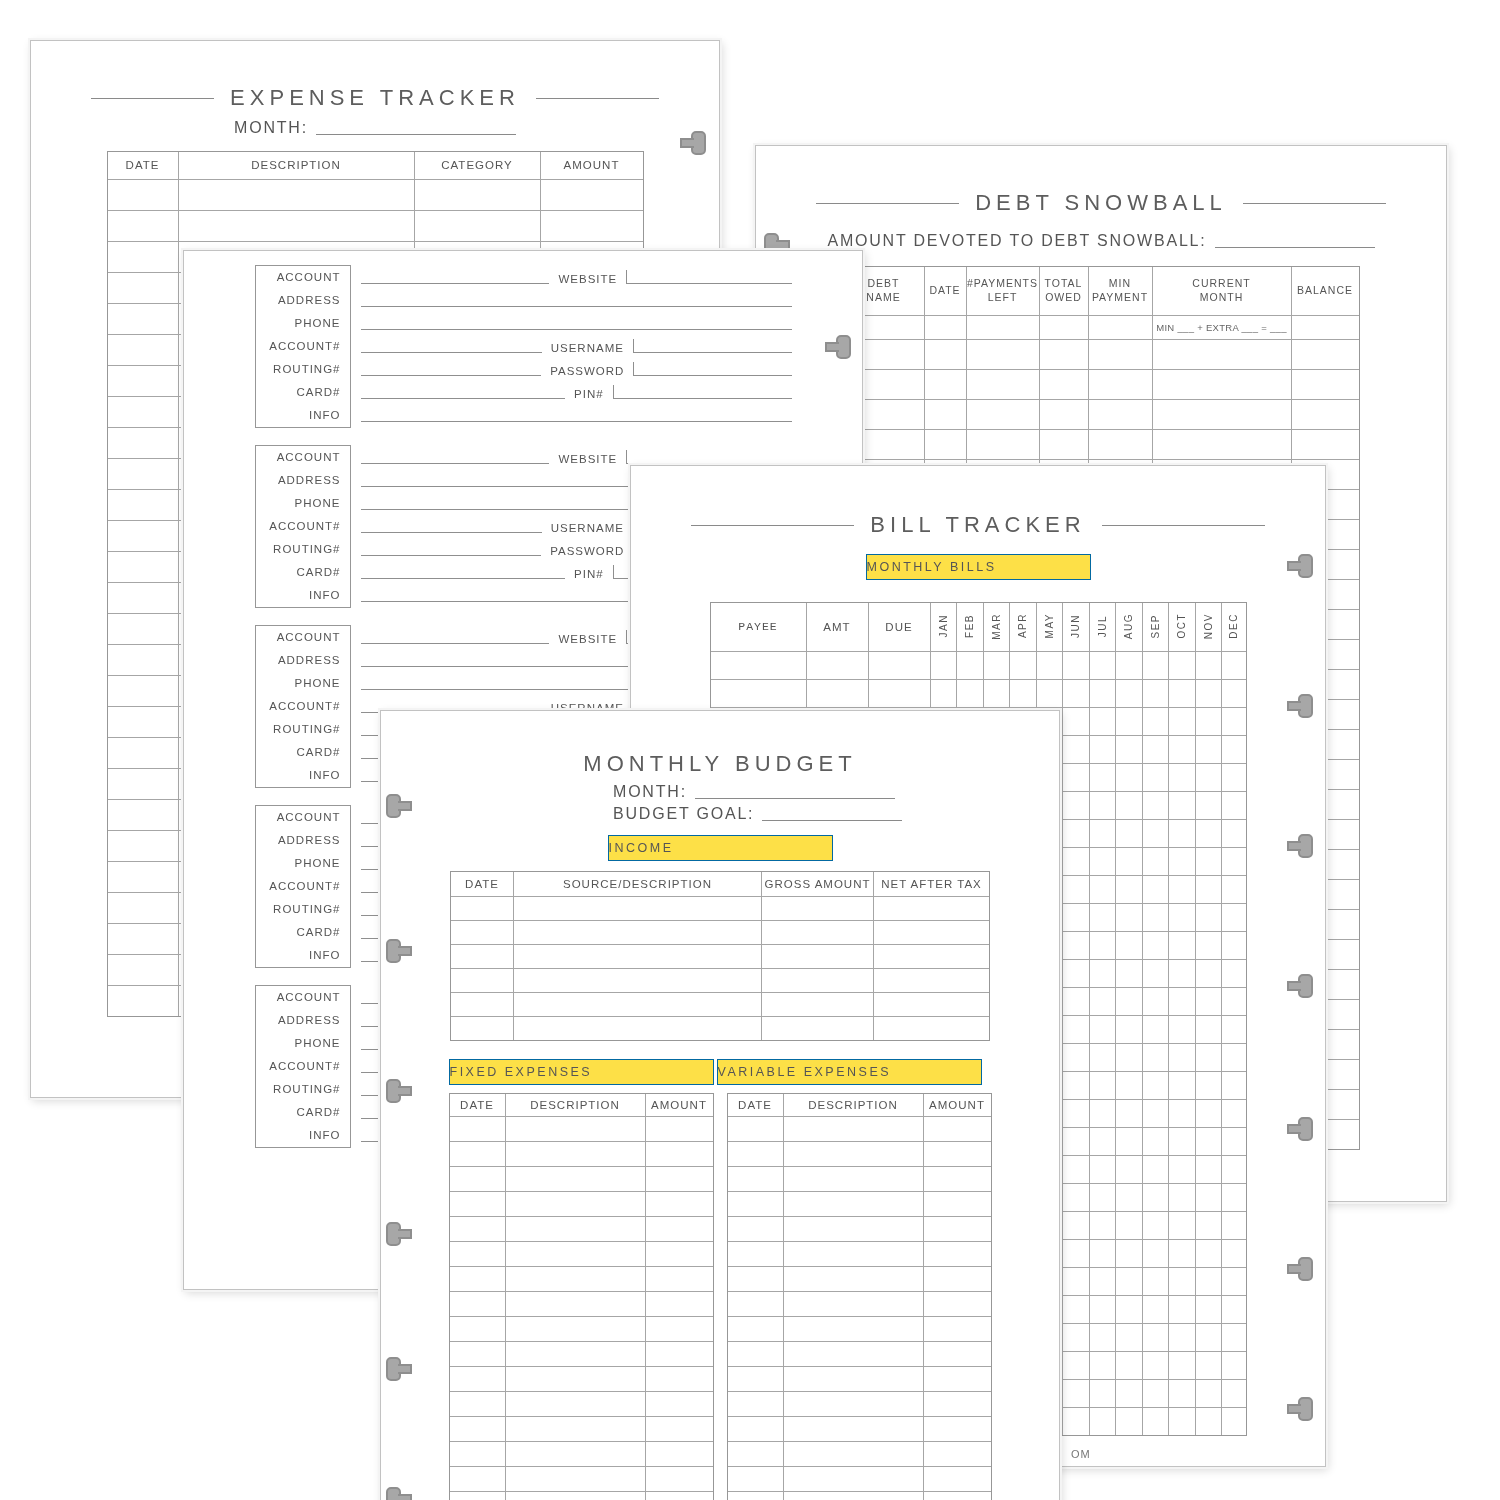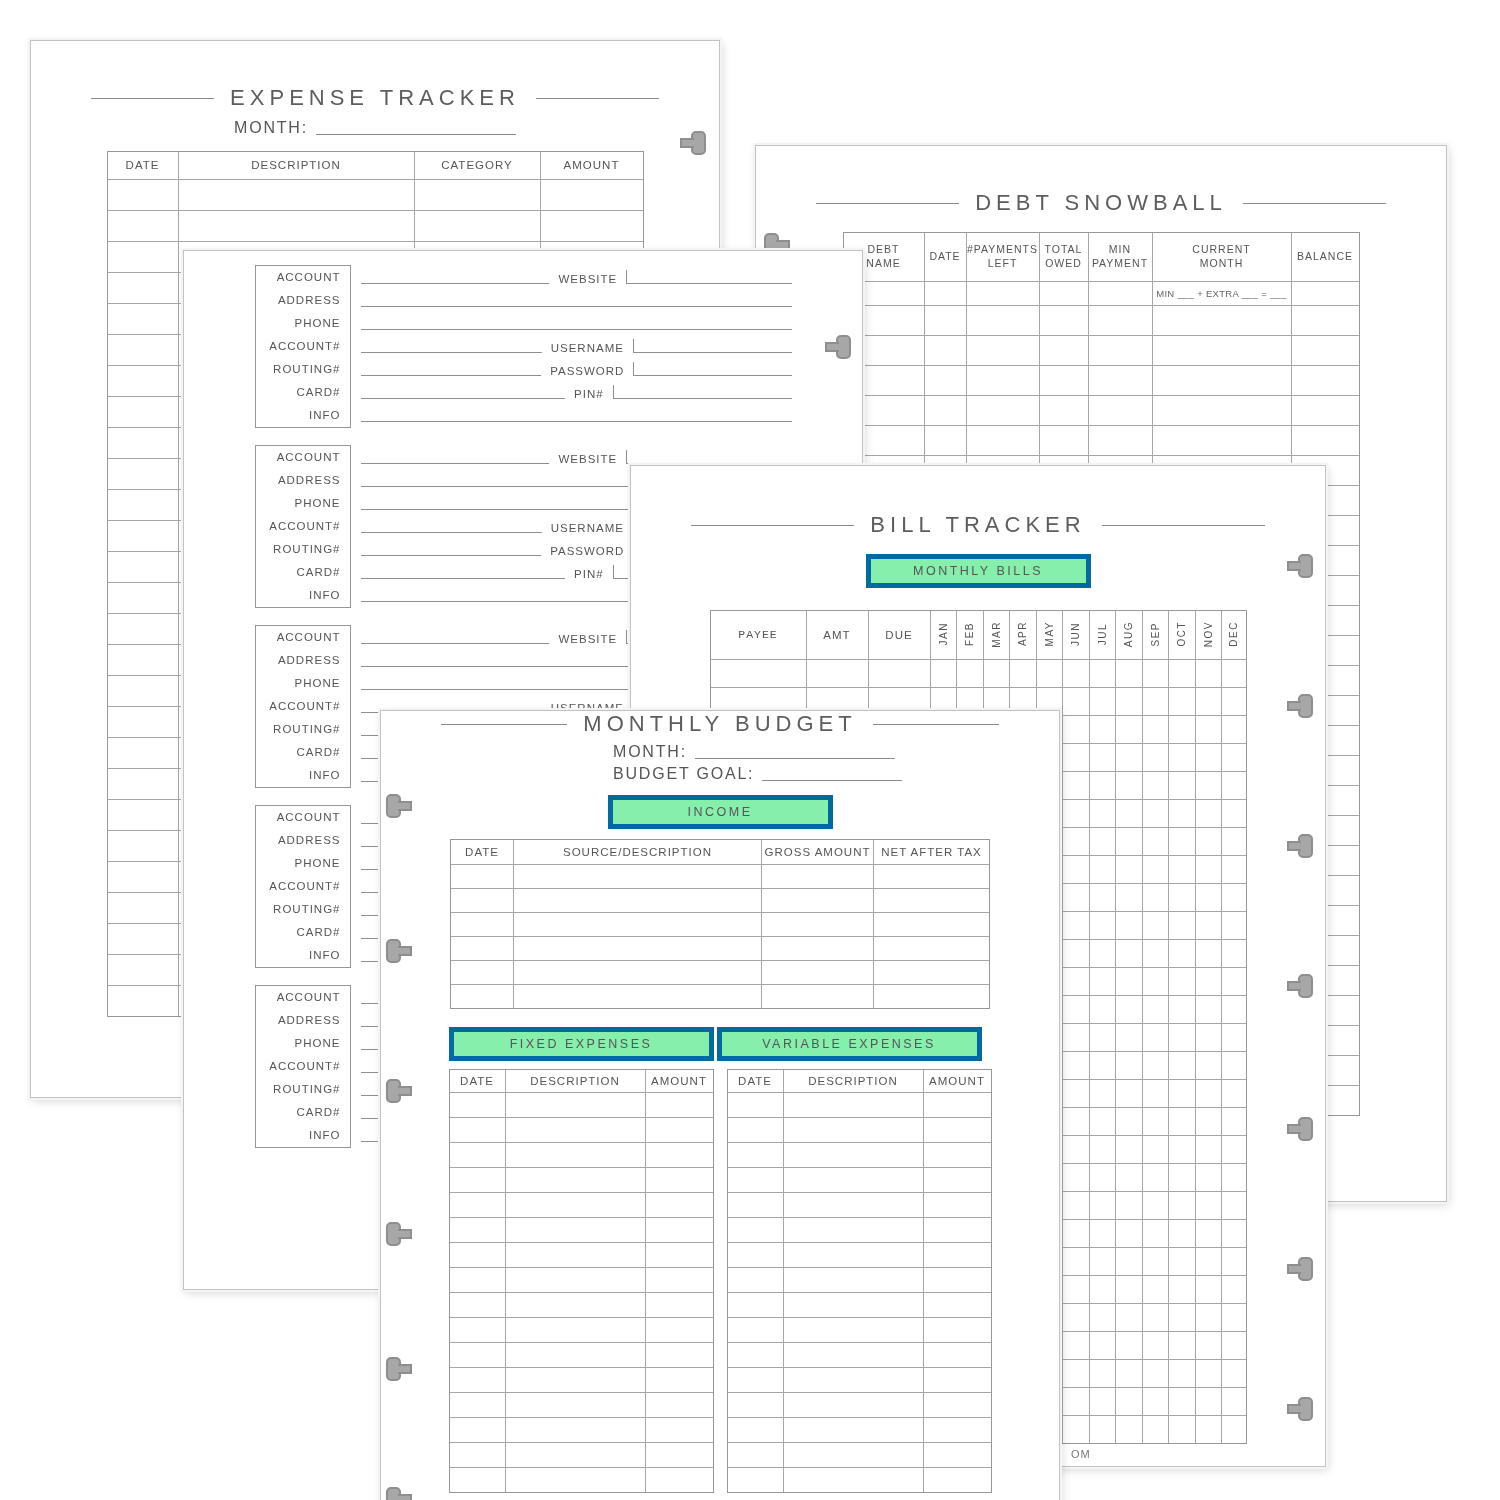--- a/index.html
+++ b/index.html
@@ -13,21 +13,21 @@
   #page-expense{left:30px;top:40px;width:690px;height:1058px;z-index:1;}
   #page-debt{left:755px;top:145px;width:692px;height:1057px;z-index:2;}
   #page-account{left:183px;top:250px;width:680px;height:1040px;z-index:3;}
   #page-bill{left:630px;top:465px;width:696px;height:1002px;z-index:4;}
   #page-budget{left:380px;top:710px;width:680px;height:800px;z-index:5;}
 
   
   .title-row{display:flex;align-items:center;padding:0 60px;}
   .title-row .rule{flex:1;height:1px;background:#8a8a8a;}
   .page-title{font-size:22px;font-weight:400;letter-spacing:5px;color:#5d5d5d;margin:0 16px;white-space:nowrap;}
-  .mt44{margin-top:44px;}.mt46{margin-top:46px;}.mt42{margin-top:42px;}.mt40{}
+  .mt44{margin-top:44px;}.mt46{margin-top:46px;}.mt42{margin-top:42px;}.mt40{margin-top:40px;flex-direction:column;}
 
   .lbl{font-size:16px;letter-spacing:1.8px;color:#555;}
   .blank{display:inline-block;border-bottom:1px solid #8a8a8a;height:13px;vertical-align:-2px;margin-left:8px;}
   .w200{width:200px}.w160{width:160px}.w140{width:140px}
   .center{text-align:center;}
 
   
   .table{border:1px solid #979797;box-sizing:border-box;margin:0 auto;background:#fff;}
   .tr{display:flex;border-top:1px solid #a6a6a6;box-sizing:border-box;}
   .table > .tr:first-child{border-top:none;}
@@ -83,22 +83,22 @@
 
   
   .t-bexp{width:265px;margin:0;}
   .t-bexp .tr{height:25px;}
   .t-bexp .th-row{height:22px;}
   .t-bexp .td:nth-child(1){flex-basis:55px;}
   .t-bexp .td:nth-child(2){flex-basis:140px;}
   .t-bexp .td:nth-child(3){flex:1;}
 
   
-  .box-head{border:5px solid #0369a1;font-size:12.5px;letter-spacing:2.5px;text-align:center;
-            padding:5px 0;color:#555;box-sizing:border-box;background:#86efac;}
+  .box-head{border:1px solid #0369a1;font-size:12.5px;letter-spacing:2.5px;
+            padding:5px 0;color:#555;box-sizing:border-box;background:#fde047;}
   .w225{width:225px;margin-left:auto;margin-right:auto;}
 
   
   .acct-wrap{margin-top:14px;}
   .acct-block{display:flex;width:537px;margin:0 auto 17px;}
   .acct-labels{width:96px;border:1px solid #979797;box-sizing:border-box;flex:none;}
   .acct-label{height:23px;line-height:23px;text-align:right;padding-right:9px;font-size:11.5px;letter-spacing:1px;color:#555;}
   .acct-lines{flex:1;padding-left:10px;text-align:center;}
   .acct-line{display:flex;align-items:flex-end;height:23px;}
   .seg{border-bottom:1px solid #8f8f8f;margin-bottom:4px;}
@@ -314,20 +314,23 @@
     </div>
     <span class="punch right" style="left:648px;top:90px;"></span>
   </section>
 
   <section class="page" id="page-debt">
     <header class="title-row mt44">
       <span class="rule"></span>
       <h1 class="page-title">DEBT SNOWBALL</h1>
       <span class="rule"></span>
     </header>
+    <div class="center" style="margin-top:16px;">
+      <span class="lbl">AMOUNT DEVOTED TO DEBT SNOWBALL:</span><span class="blank w160"></span>
+    </div>
     <div class="table t-debt">
       <div class="tr th-row">
         <div class="td th">DEBT
 NAME</div>
         <div class="td th">DATE</div>
         <div class="td th">#PAYMENTS
 LEFT</div>
         <div class="td th">TOTAL
 OWED</div>
         <div class="td th">MIN

